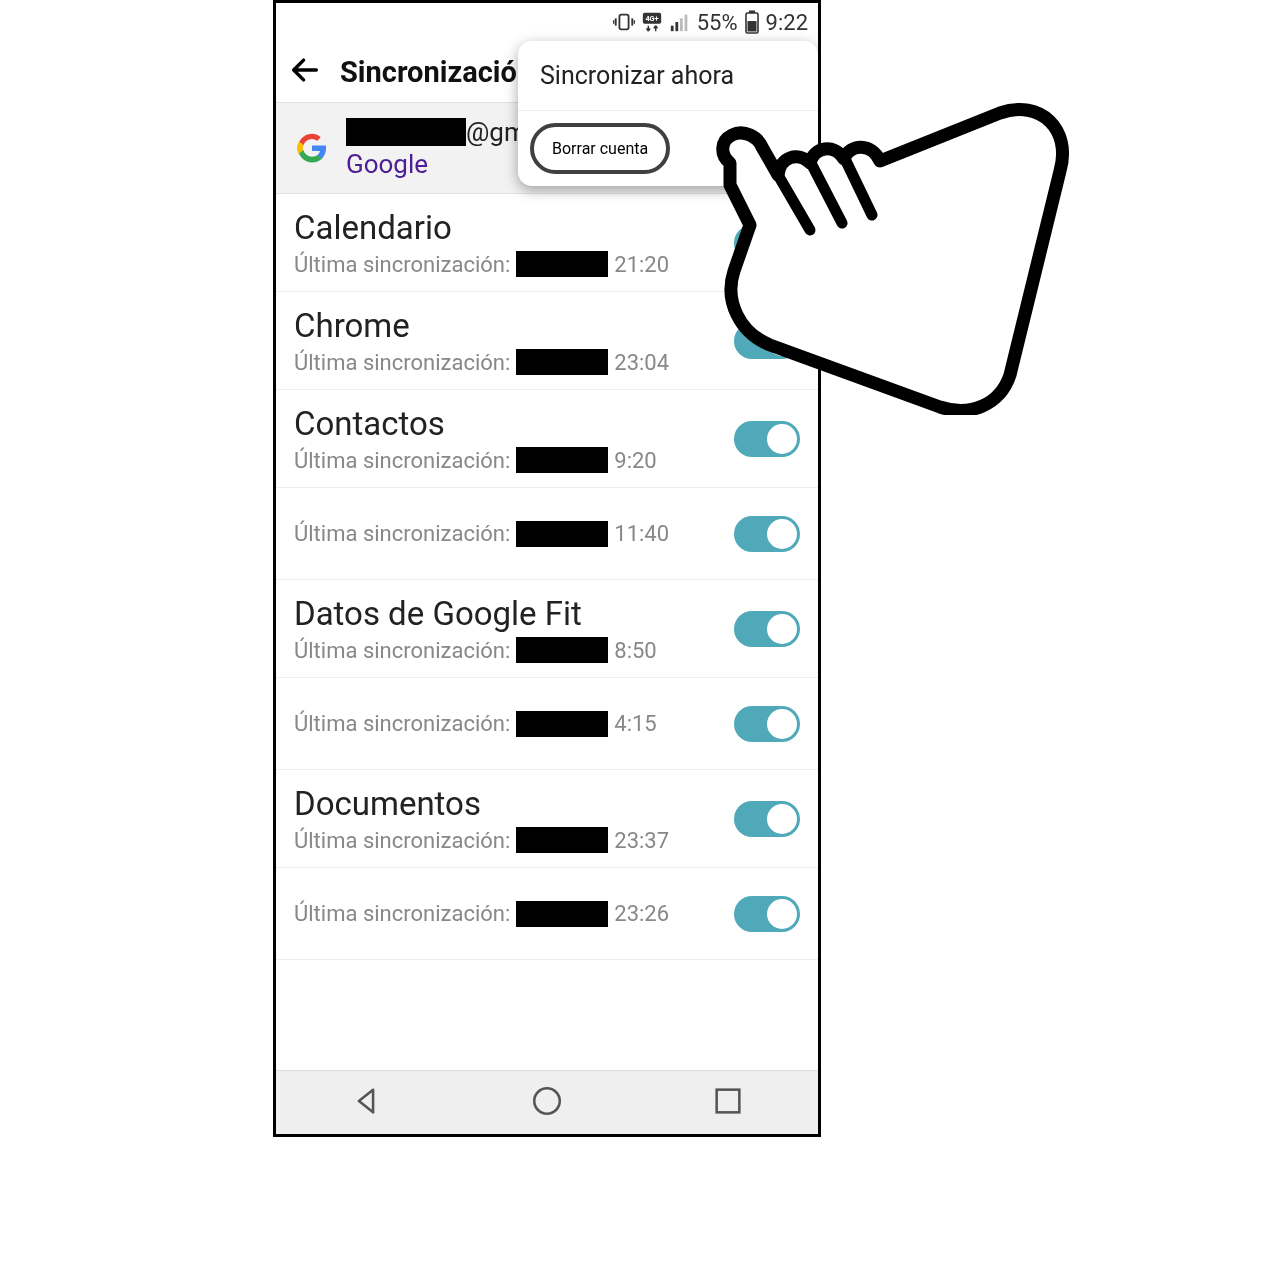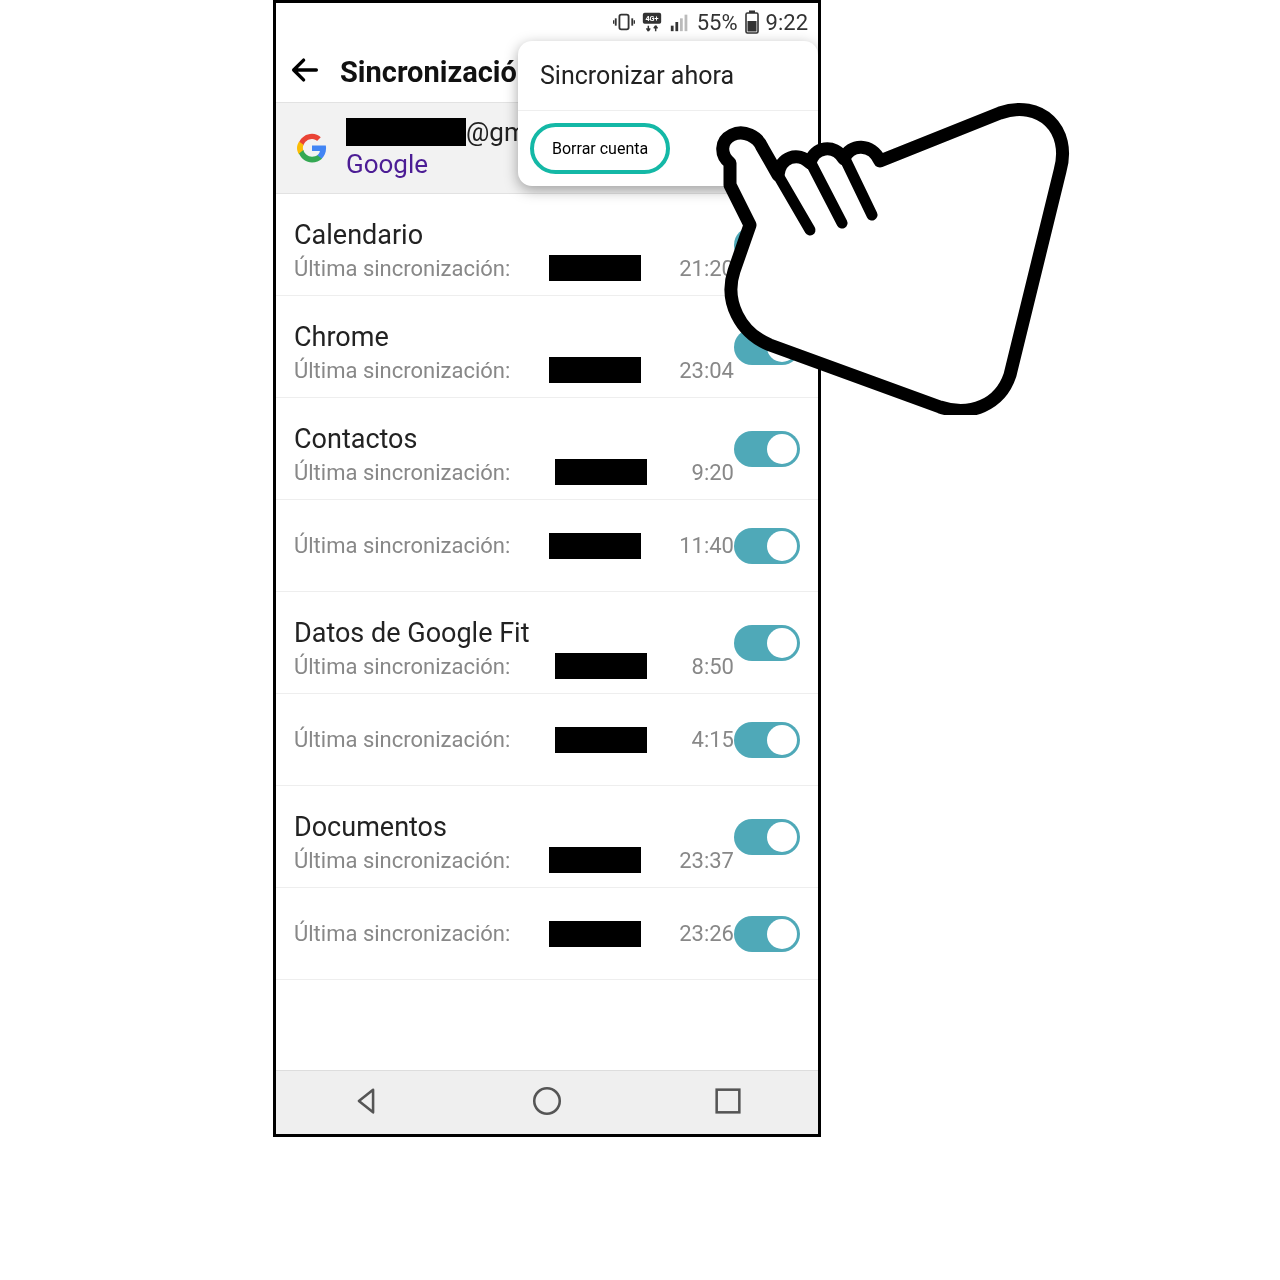--- a/index.html
+++ b/index.html
@@ -53,22 +53,22 @@
   .account-provider { font-size: 26px; color: #4c1d95; margin-top:2px;}
   .sync-list { }
   .sync-item {
     display: flex;
     align-items: center;
     padding: 14px 18px 14px 18px;
     border-bottom: 1px solid #eee;
     min-height: 92px;
   }
   .sync-text { flex: 1; }
-  .item-title { font-size: 27px; color:#222; margin-bottom:4px;margin-top:11px;}
-  .item-sub { font-size: 22px; color: #888; display:flex; align-items:center; gap:6px; flex-wrap:wrap;justify-content:space-between;}
+  .item-title { font-size: 33px; color:#222; margin-bottom:4px;}
+  .item-sub { font-size: 22px; color: #888; display:flex; align-items:center; gap:6px; flex-wrap:wrap;}
   .redact-block { display:inline-block; width:92px; height:26px; background:#000; }
   .toggle {
     width: 66px; height: 36px; border-radius: 18px;
     background: #4fa9b8;
     position: relative;
     flex-shrink: 0;
   }
   .toggle::after {
     content:""; position:absolute; right:3px; top:3px;
     width:30px; height:30px; border-radius:50%; background:#fff;
@@ -92,21 +92,21 @@
     z-index: 5;
   }
   .popup-item {
     padding: 20px 22px;
     font-size: 25px;
     color:#222;
     border-bottom:1px solid #eee;
   }
   .popup-item:last-child{border-bottom:none;}
   .popup-highlight {
-    border: 4px solid #14b8a6;
+    border: 4px solid #404040;
     border-radius: 26px;
     padding: 12px 18px;
     margin: 8px 12px;
     display:inline-block;
   }
   
   .hand {
     position:absolute;
     left: 700px;
     top: 85px;

